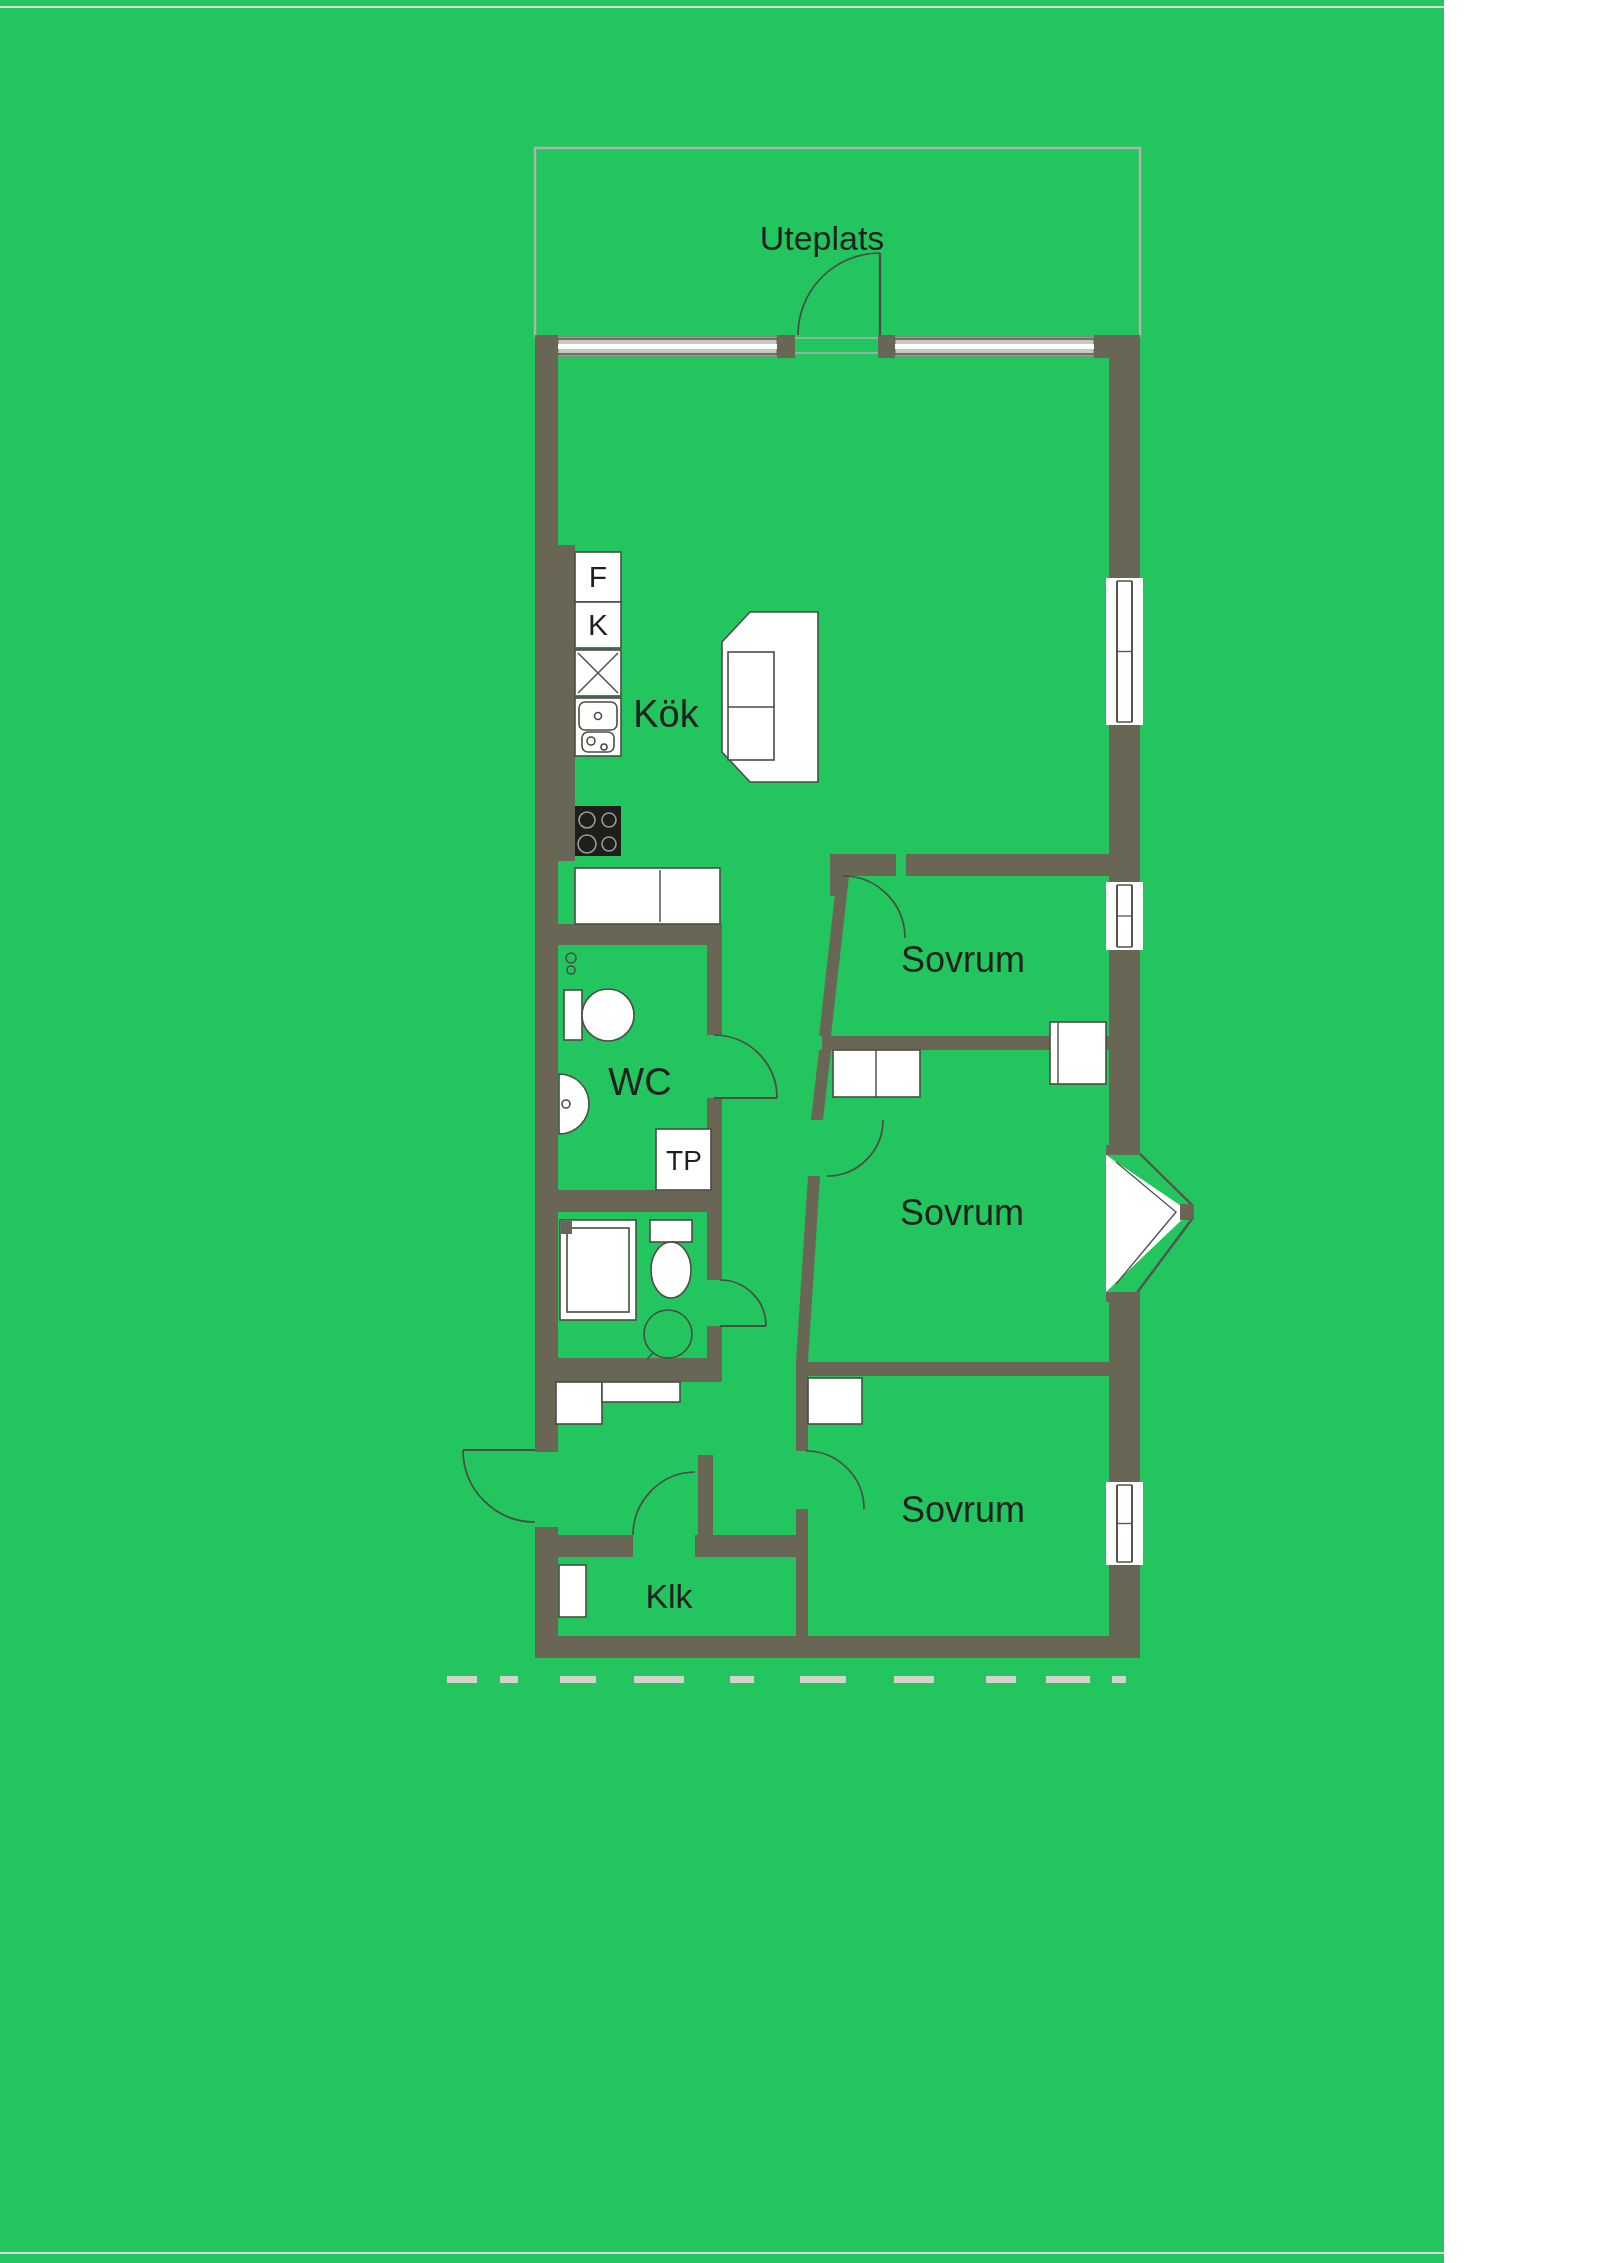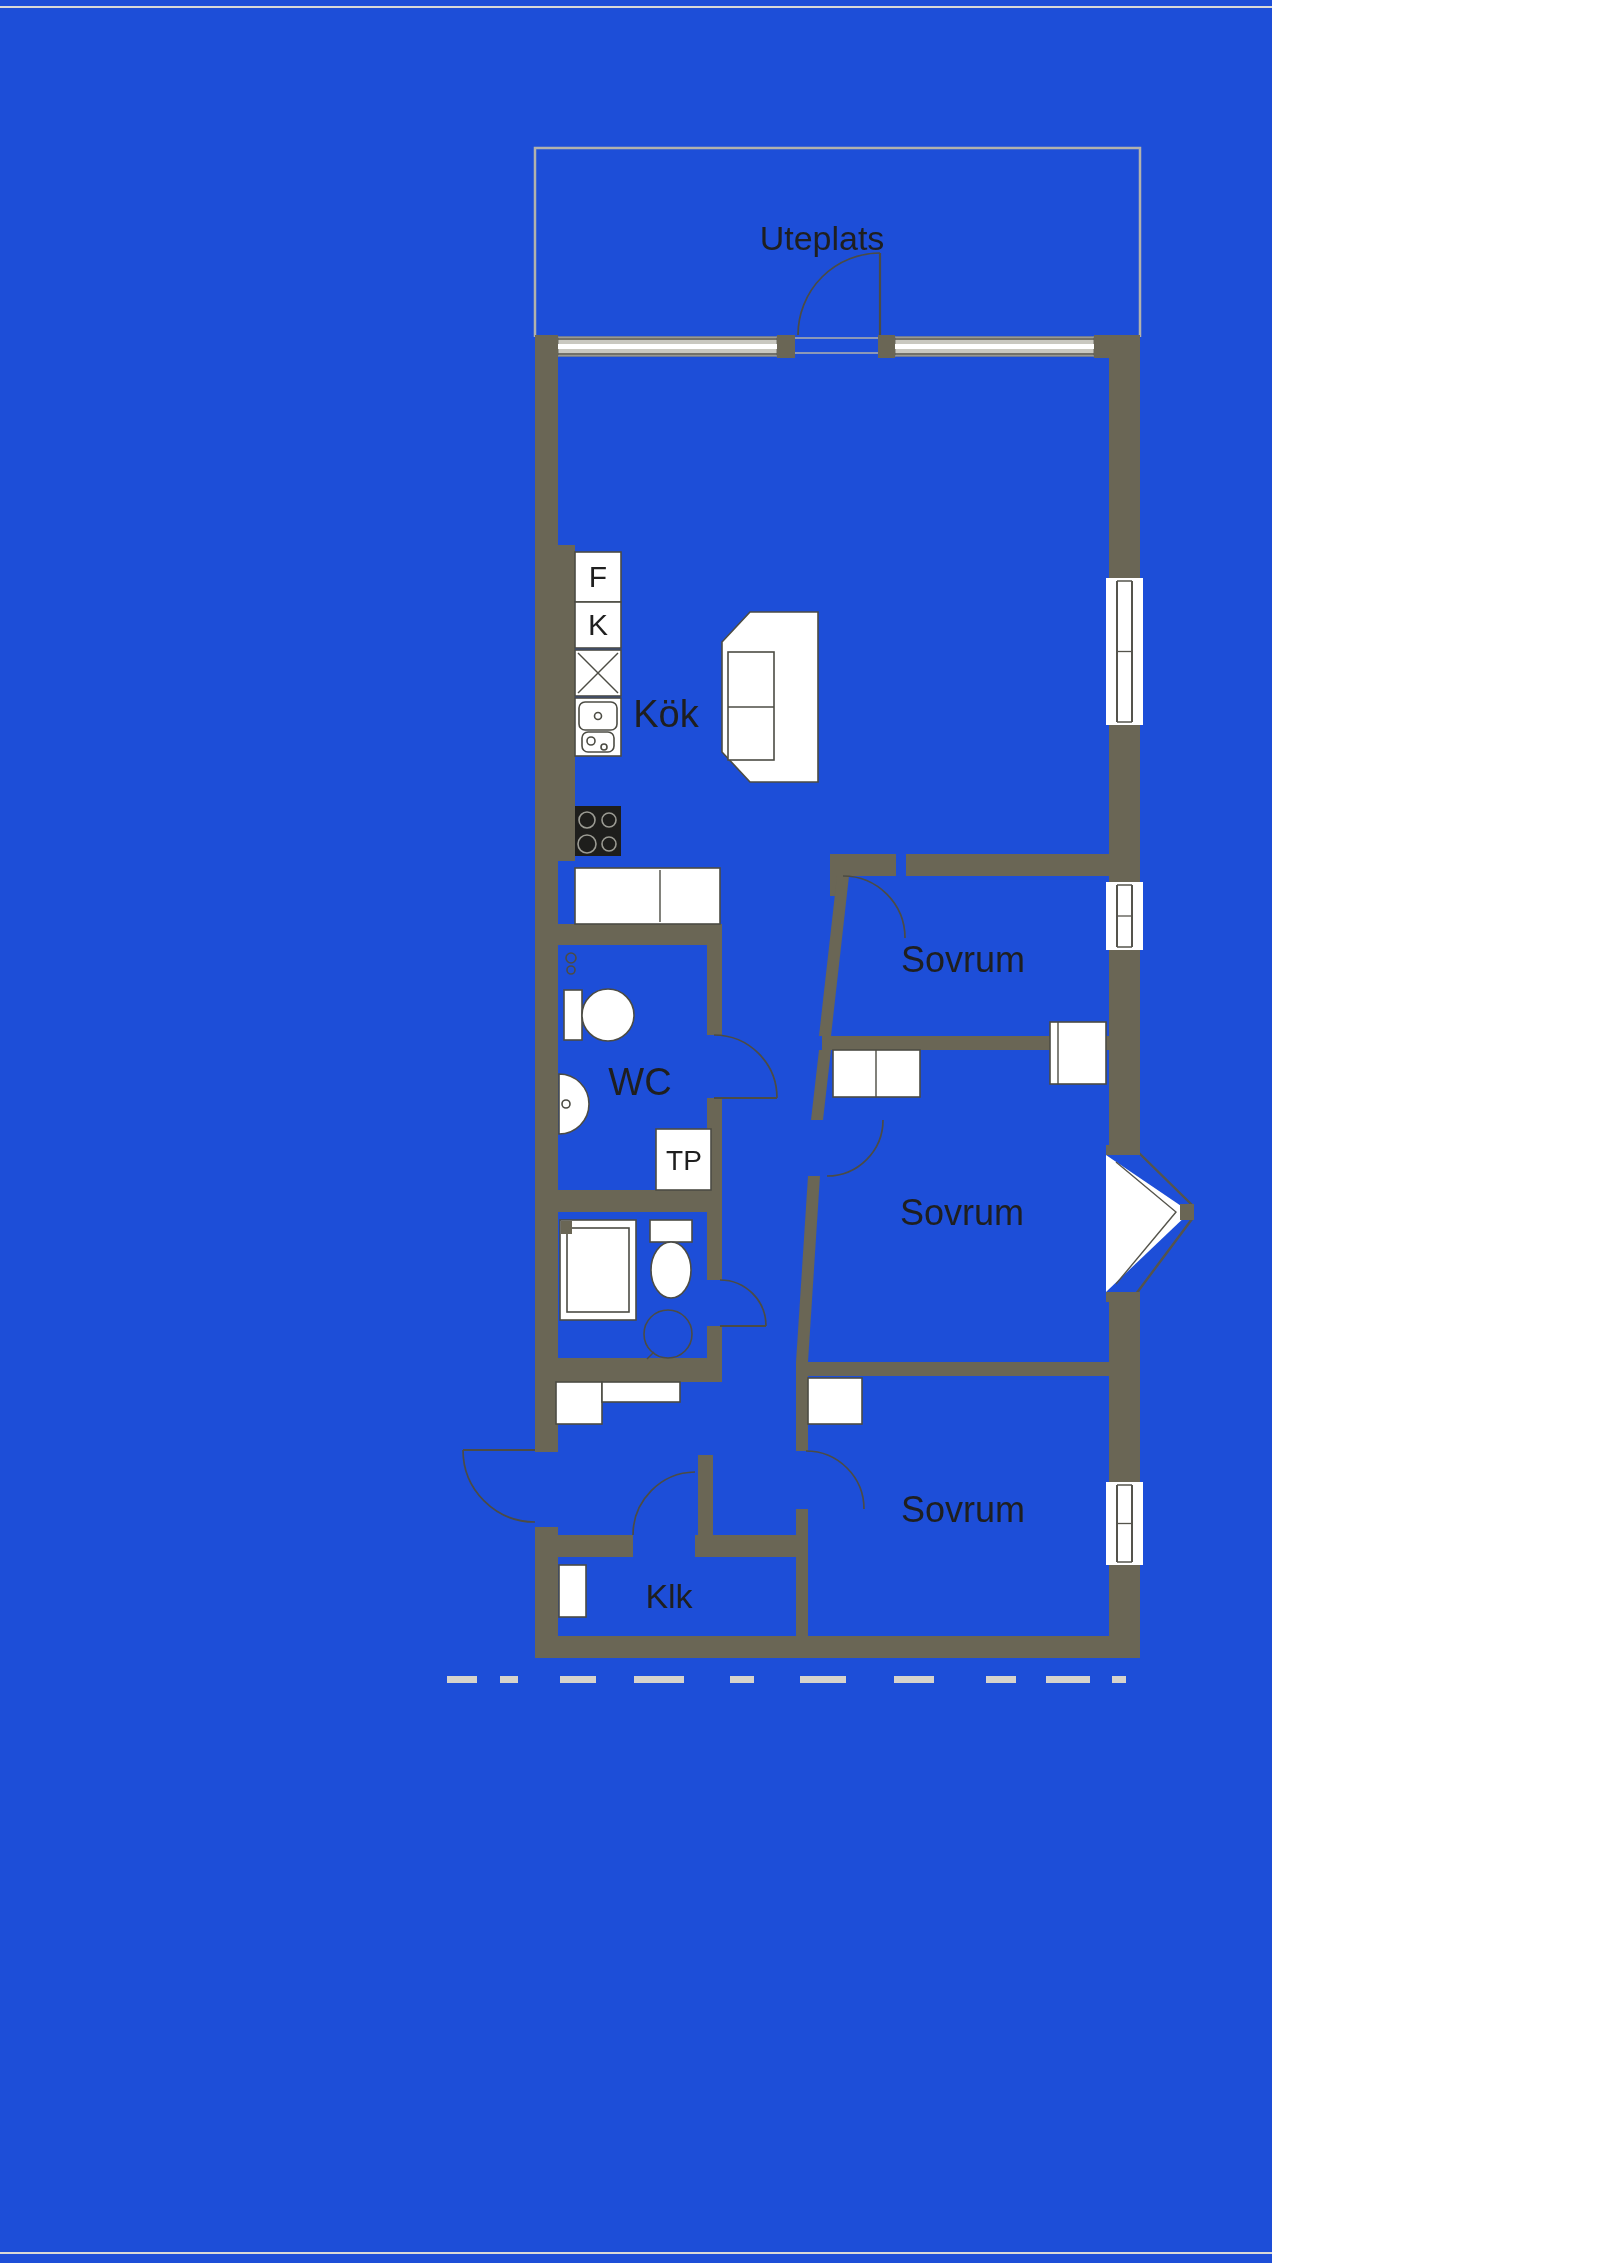--- a/index.html
+++ b/index.html
@@ -1,16 +1,16 @@
 <!DOCTYPE html>
 <html><head>
 <meta charset="utf-8">
 <style>
   html,body{margin:0;padding:0;background:#ffffff;}
-  .page{position:relative;width:1272px;height:2263px;background:#1d4ed8;overflow:hidden;
+  .page{position:relative;width:1444px;height:2263px;background:#22c55e;overflow:hidden;
         font-family:"Liberation Sans", sans-serif;}
   .page-rule{position:absolute;left:0;width:1600px;height:2px;background:#d9d9d6;}
   #plan-svg{position:absolute;left:0;top:0;}
   text{fill:#1f1f1f;}
 </style>
 </head>
 <body>
 
 <div class="page">
   <div class="page-rule" id="rule-top" style="top: 6px; background: rgb(217, 217, 214);"></div>

